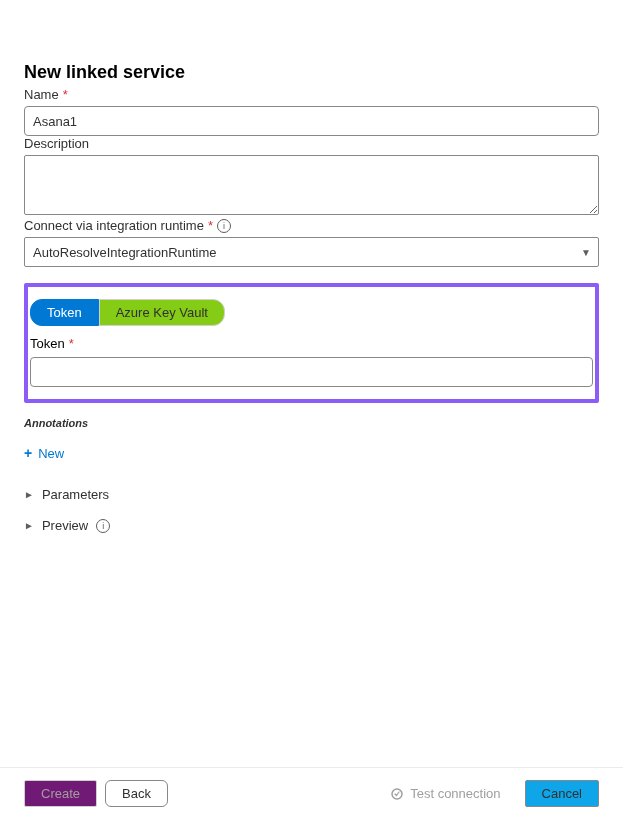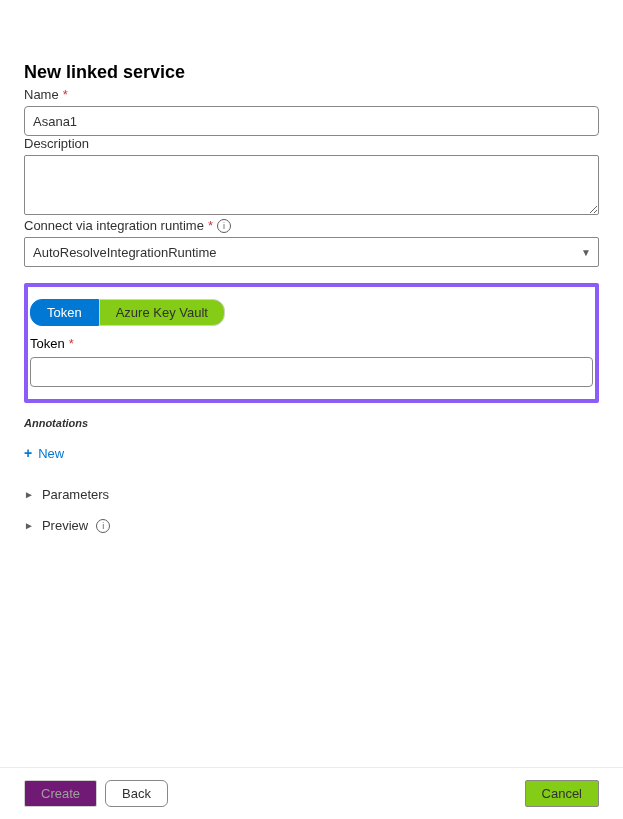--- a/index.html
+++ b/index.html
@@ -274,21 +274,21 @@
       padding: 5px 16px;
       background: #ffffff;
       color: #a19f9d;
       border: none;
       cursor: not-allowed;
       font-size: 13px;
     }
 
     .btn-cancel {
       padding: 5px 16px;
-      background: #84cc16;
+      background: #0ea5e9;
       color: #323130;
       border: 1px solid #8a8886;
       border-radius: 2px;
       cursor: pointer;
       font-size: 13px;
     }
 
     .token-label-row {
       display: flex;
       align-items: center;
@@ -365,14 +365,21 @@
     <span>Preview</span>
     <span class="info-icon">i</span>
   </button>
 
 </div>
 
 <div class="footer">
   <button class="btn-create">Create</button>
   <button class="btn-back">Back</button>
   <div class="footer-spacer"></div>
+  <button class="btn-test">
+    <svg width="14" height="14" viewBox="0 0 14 14" fill="none">
+      <circle cx="7" cy="7" r="5" stroke="#a19f9d" stroke-width="1.5" fill="none"></circle>
+      <path d="M5 7l1.5 1.5L9 5" stroke="#a19f9d" stroke-width="1.2" stroke-linecap="round" stroke-linejoin="round"></path>
+    </svg>
+    <span>Test connection</span>
+  </button>
   <button class="btn-cancel">Cancel</button>
 </div>
 
 </body></html>

